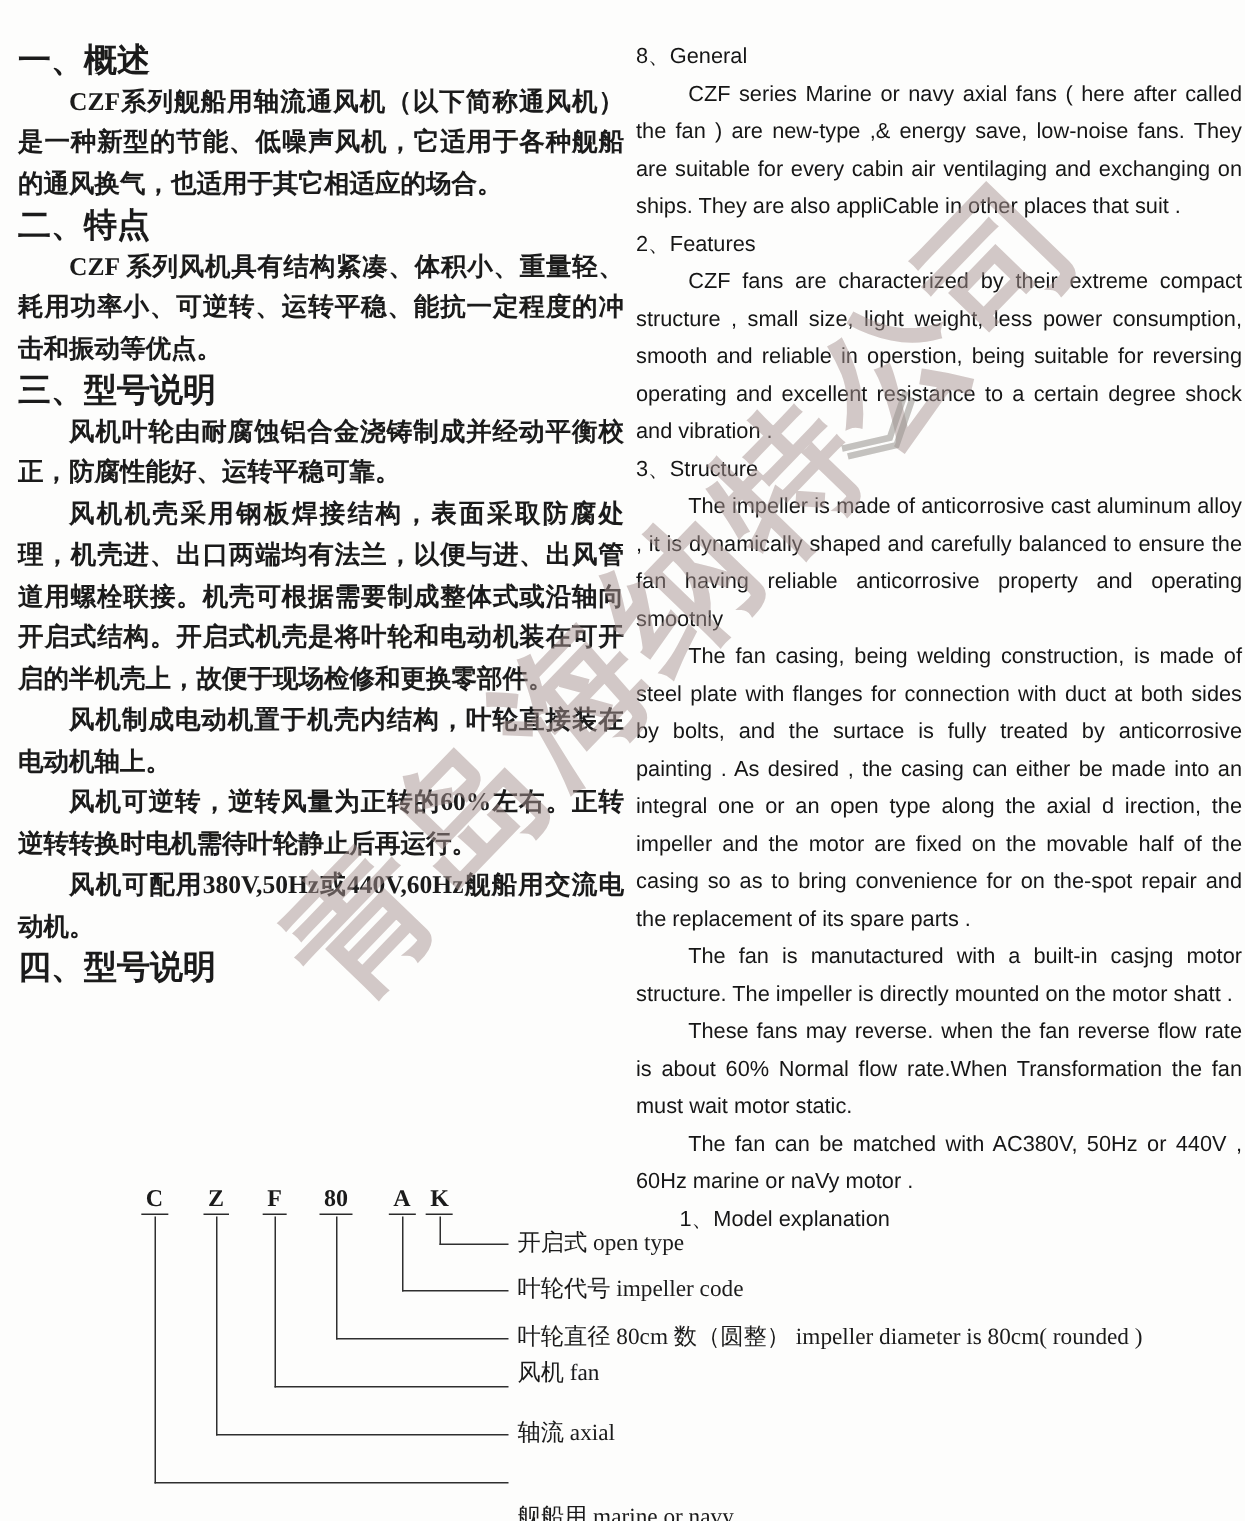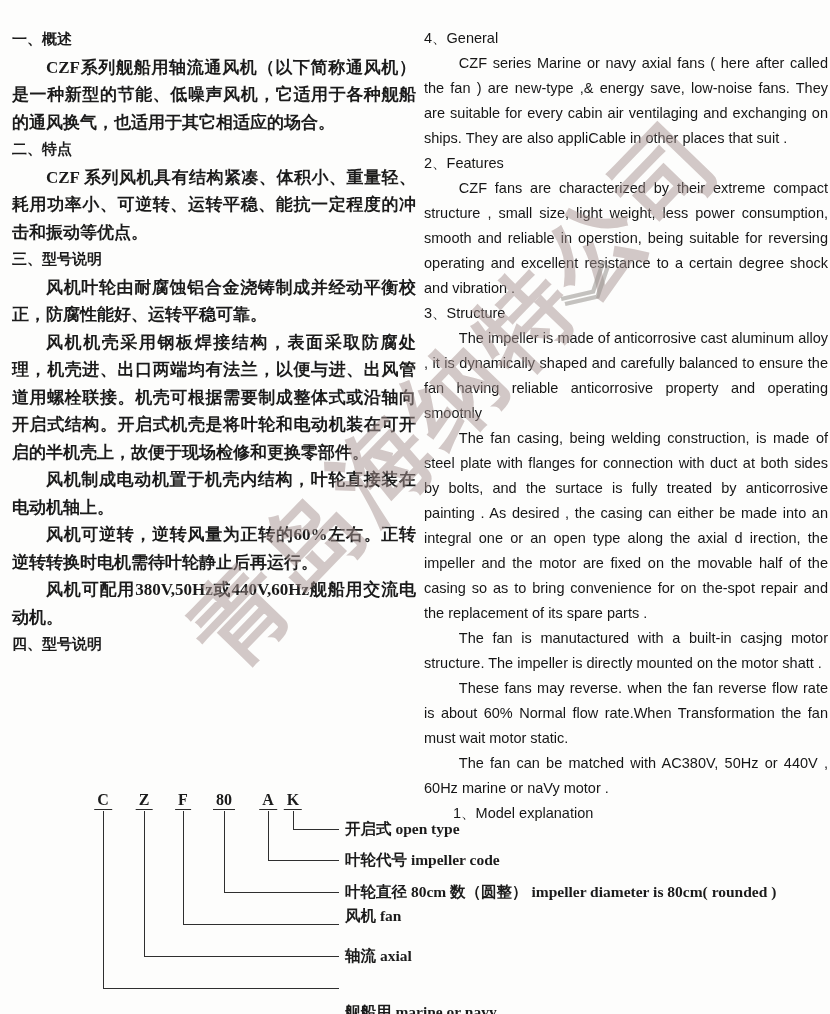--- a/index.html
+++ b/index.html
@@ -10,21 +10,21 @@
     overflow:hidden;
     font-family:"Liberation Serif","DejaVu Serif",serif;
     color:#1b1b1b;
   }
   
   .col-left{
     position:absolute;left:12px;top:26px;width:404px;
     font-weight:bold;font-size:17px;line-height:27.5px;
     text-align:justify;
   }
-  .col-left h3{margin:0;font-size:15px;font-weight:bold;line-height:27.5px;}
+  .col-left h3{margin:0;font-size:22px;font-weight:bold;line-height:27.5px;}
   .col-left p{margin:0;text-indent:2em;}
   .col-right{
     position:absolute;left:424px;top:26px;width:404px;
     font-family:"Liberation Sans","DejaVu Sans",sans-serif;
     font-size:14.5px;line-height:25px;color:#161616;
     text-align:justify;
   }
   .col-right h3{margin:0;font-size:14.5px;font-weight:normal;line-height:25px;text-align:left;}
   .col-right p{margin:0;text-indent:2.4em;}
   
@@ -56,21 +56,21 @@
     border-bottom:1.5px solid #2a2a2a;
     padding:0 3px 1px 3px;line-height:17px;
   }
   .elbow{
     position:absolute;
     border-left:1.6px solid #2f2f2f;
     border-bottom:1.6px solid #2f2f2f;
   }
   .diagram-label{
     position:absolute;left:345px;white-space:nowrap;
-    font-size:15.5px;font-weight:bold;line-height:18px;
+    font-size:15.5px;font-weight:normal;line-height:18px;
   }
 </style>
 </head>
 <body>
 
 <div class="page">
 
   <div class="watermark">青岛海纳特公司</div>
   <div class="watermark-logo">》</div>
 
@@ -85,21 +85,21 @@
     <p>风机叶轮由耐腐蚀铝合金浇铸制成并经动平衡校正，防腐性能好、运转平稳可靠。</p>
     <p class="mt16">风机机壳采用钢板焊接结构，表面采取防腐处理，机壳进、出口两端均有法兰，以便与进、出风管道用螺栓联接。机壳可根据需要制成整体式或沿轴向开启式结构。开启式机壳是将叶轮和电动机装在可开启的半机壳上，故便于现场检修和更换零部件。</p>
     <p class="mt40">风机制成电动机置于机壳内结构，叶轮直接装在电动机轴上。</p>
     <p class="mt24">风机可逆转，逆转风量为正转的60%左右。正转逆转转换时电机需待叶轮静止后再运行。</p>
     <p class="mt16">风机可配用380V,50Hz或440V,60Hz舰船用交流电动机。</p>
 
     <h3>四、型号说明</h3>
   </div>
 
   <div class="col-right">
-    <h3>4、General</h3>
+    <h3>8、General</h3>
     <p>CZF series Marine or navy axial fans ( here after called the fan ) are new-type ,&amp; energy save, low-noise fans. They are suitable for every cabin air ventilaging and exchanging on ships. They are also appliCable in other places that suit .</p>
 
     <h3>2、Features</h3>
     <p>CZF fans are characterized by their extreme compact structure , small  size, light weight, less power consumption, smooth and reliable in operstion, being suitable for reversing operating and excellent resistance to a certain degree shock and vibration .</p>
 
     <h3>3、Structure</h3>
     <p>The impeller is made of anticorrosive cast aluminum alloy , it is dynamically shaped and carefully balanced to ensure the fan having reliable anticorrosive property and operating smootnly</p>
     <p>The fan casing, being welding construction, is made of steel plate with flanges for connection with duct at both sides by bolts, and the surtace is fully treated by anticorrosive painting . As desired , the casing can either be made into an integral one or an open type along the axial d irection, the impeller and the motor are fixed on the movable half of the casing so as to bring convenience for on the-spot repair and the replacement of its spare parts .</p>
     <p>The fan is manutactured with a built-in casjng motor structure. The impeller is directly mounted on the motor shatt .</p>
     <p class="mt26">These fans may reverse. when the fan reverse flow rate is about 60% Normal flow rate.When Transformation the fan must wait motor static.</p>

